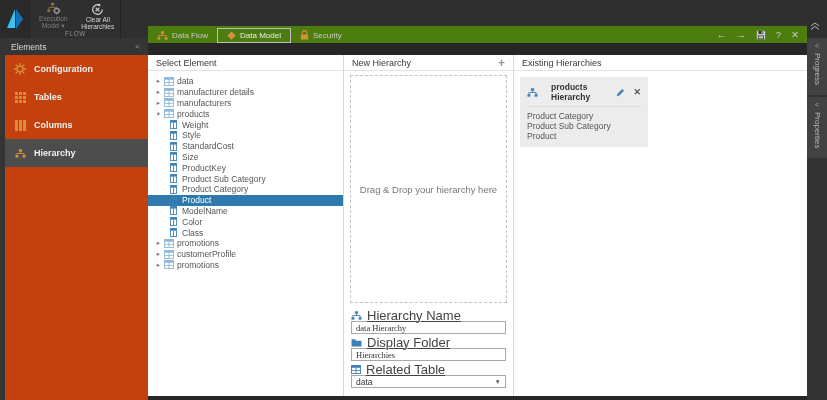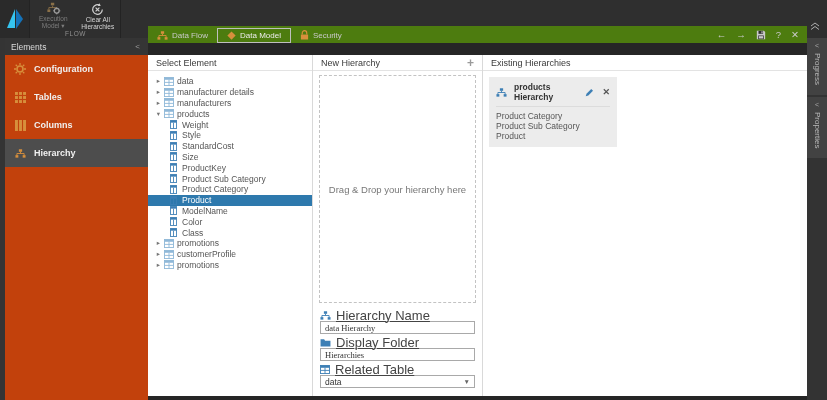--- a/index.html
+++ b/index.html
@@ -37,21 +37,21 @@
   
   .right-rail { position:absolute; left:807px; top:38px; width:20px; height:362px; background:#333; }
   .rail-section { background:#424242; margin-bottom:2px; padding:4px 0 10px; display:flex; flex-direction:column; align-items:center; cursor:pointer; }
   .rail-chevron { color:#a8a8a8; font-size:7px; line-height:8px; }
   .rail-label { writing-mode:vertical-rl; color:#b8b8b8; font-size:8px; margin-top:3px; }
 
   
   .content { position:absolute; left:148px; top:55px; width:659px; height:341px; background:#fff; display:flex; }
   .panel { border-right:1px solid #d9d9d9; height:100%; }
   .panel-header { height:16px; padding:0 8px; font-size:9px; color:#3a3a3a; border-bottom:1px solid #e3e3e3; display:flex; justify-content:space-between; align-items:center; }
-  .panel-select { width:165px; }
+  .panel-select { width:196px; }
   .panel-newh  { width:170px; }
   .panel-exist { flex:1; border-right:none; }
 
   
   .tree { padding-top:5px; }
   .tree-row { display:flex; align-items:center; height:10.8px; font-size:8.5px; color:#555; cursor:pointer; }
   .tree-row .arrow { width:9px; text-align:center; font-size:6.5px; color:#777; flex:none; }
   .tree-row .ticon { width:11px; display:flex; justify-content:center; flex:none; }
   .tree-row .tlabel { padding-left:3px; white-space:nowrap; }
   .tree-row.d0 { padding-left:6px; }
@@ -62,21 +62,21 @@
   .dropzone { margin:4px 6px; height:228px; border:1px dashed #c3c3c3; display:flex; align-items:center; justify-content:center; }
   .dropzone-text { color:#777; font-size:9.5px; }
   .add-btn { color:#9a9a9a; font-size:12px; font-weight:bold; cursor:pointer; }
   .field-label { display:flex; align-items:center; gap:5px; padding:4px 7px 2px; font-size:13px; color:#444; height:14px;text-decoration:underline; }
   .field-input { display:block; margin:0 7px; width:calc(100% - 14px); height:13px; border:1px solid #a9a9a9; background:#fff; font-family:Liberation Serif, serif; font-size:8.5px; color:#333; padding:0 4px; }
   .field-select { margin:0 7px; width:calc(100% - 14px); height:13px; border:1px solid #a9a9a9; font-size:8.5px; color:#333; padding:0 4px; display:flex; align-items:center; justify-content:space-between; cursor:pointer; }
   .field-select .sel-arrow { color:#666; font-size:6.5px; }
 
   
   .hier-card { margin:6px; width:128px; background:#ececec; padding:5px 7px 6px; }
-  .card-head { display:flex; align-items:center; gap:7px; font-size:8.5px; font-weight:bold; color:#333; padding-bottom:4px; border-bottom:1px solid #dcdcdc; margin-bottom:4px; }
+  .card-head { display:flex; align-items:center; gap:13px; font-size:8.5px; font-weight:bold; color:#333; padding-bottom:4px; border-bottom:1px solid #dcdcdc; margin-bottom:4px; }
   .card-actions { margin-left:auto; display:flex; gap:8px; align-items:center; }
   .card-action { cursor:pointer; display:flex; align-items:center; color:#555; font-size:9px; }
   .card-level { font-size:8.5px; color:#555; line-height:10px; }
 </style>
 </head>
 <body>
 
 <div class="window">
 
   <div class="ribbon">

